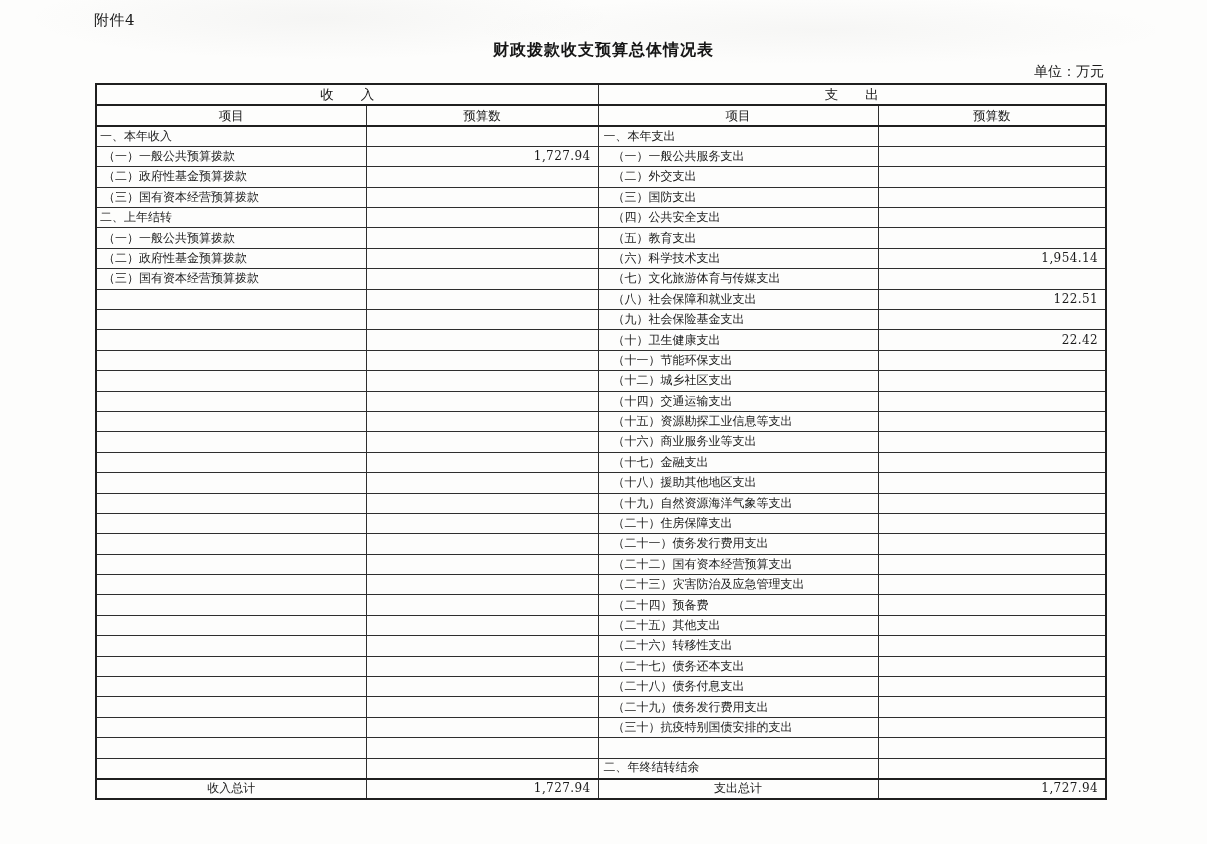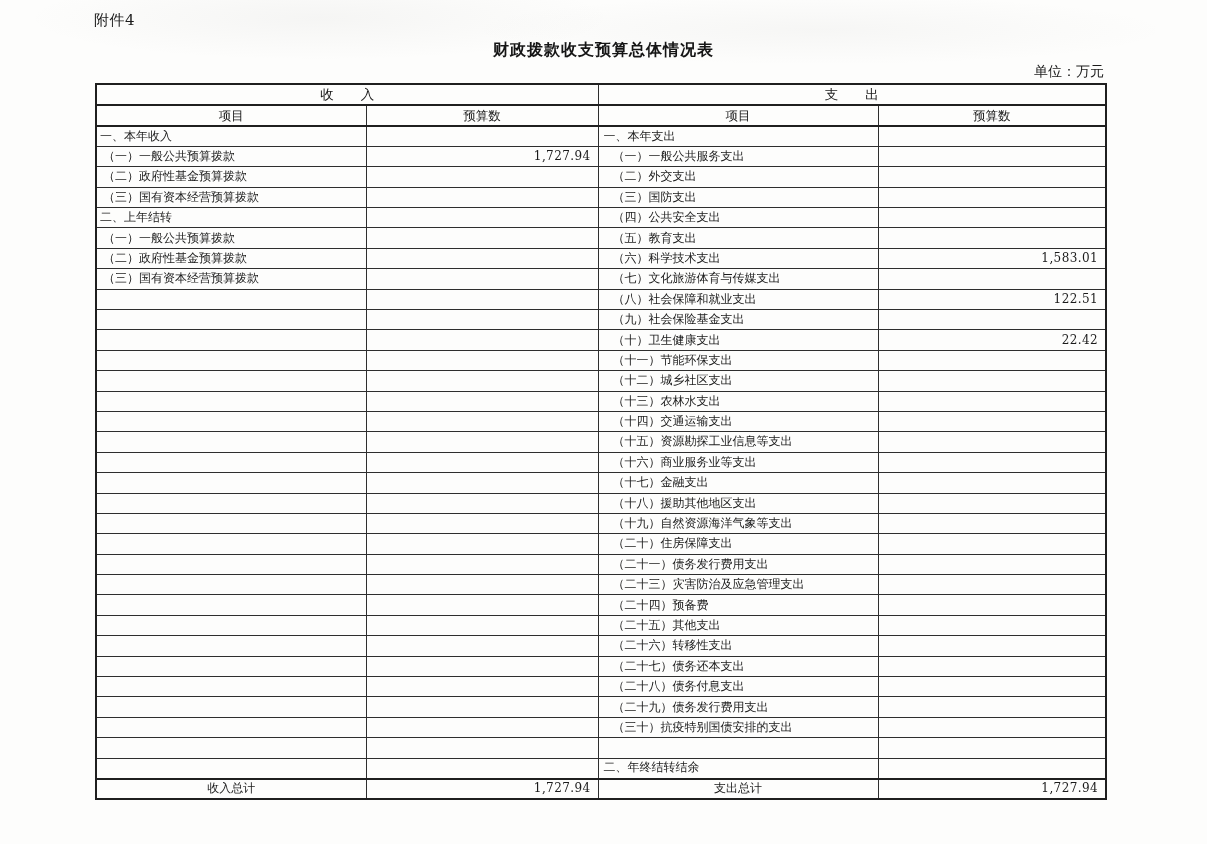--- a/index.html
+++ b/index.html
@@ -133,21 +133,21 @@
         <tr>
           <td class="cell-label income item">（一）一般公共预算拨款</td>
           <td class="cell-value income"></td>
           <td class="cell-label expense item mid">（五）教育支出</td>
           <td class="cell-value expense"></td>
         </tr>
         <tr>
           <td class="cell-label income item">（二）政府性基金预算拨款</td>
           <td class="cell-value income"></td>
           <td class="cell-label expense item mid">（六）科学技术支出</td>
-          <td class="cell-value expense">1,583.01</td>
+          <td class="cell-value expense">1,954.14</td>
         </tr>
         <tr>
           <td class="cell-label income item">（三）国有资本经营预算拨款</td>
           <td class="cell-value income"></td>
           <td class="cell-label expense item mid">（七）文化旅游体育与传媒支出</td>
           <td class="cell-value expense"></td>
         </tr>
         <tr>
           <td class="cell-label income"></td>
           <td class="cell-value income"></td>
@@ -174,26 +174,20 @@
         </tr>
         <tr>
           <td class="cell-label income"></td>
           <td class="cell-value income"></td>
           <td class="cell-label expense item mid">（十二）城乡社区支出</td>
           <td class="cell-value expense"></td>
         </tr>
         <tr>
           <td class="cell-label income"></td>
           <td class="cell-value income"></td>
-          <td class="cell-label expense item mid">（十三）农林水支出</td>
-          <td class="cell-value expense"></td>
-        </tr>
-        <tr>
-          <td class="cell-label income"></td>
-          <td class="cell-value income"></td>
           <td class="cell-label expense item mid">（十四）交通运输支出</td>
           <td class="cell-value expense"></td>
         </tr>
         <tr>
           <td class="cell-label income"></td>
           <td class="cell-value income"></td>
           <td class="cell-label expense item mid">（十五）资源勘探工业信息等支出</td>
           <td class="cell-value expense"></td>
         </tr>
         <tr>
@@ -223,20 +217,26 @@
         <tr>
           <td class="cell-label income"></td>
           <td class="cell-value income"></td>
           <td class="cell-label expense item mid">（二十）住房保障支出</td>
           <td class="cell-value expense"></td>
         </tr>
         <tr>
           <td class="cell-label income"></td>
           <td class="cell-value income"></td>
           <td class="cell-label expense item mid">（二十一）债务发行费用支出</td>
+          <td class="cell-value expense"></td>
+        </tr>
+        <tr>
+          <td class="cell-label income"></td>
+          <td class="cell-value income"></td>
+          <td class="cell-label expense item mid">（二十二）国有资本经营预算支出</td>
           <td class="cell-value expense"></td>
         </tr>
         <tr>
           <td class="cell-label income"></td>
           <td class="cell-value income"></td>
           <td class="cell-label expense item mid">（二十三）灾害防治及应急管理支出</td>
           <td class="cell-value expense"></td>
         </tr>
         <tr>
           <td class="cell-label income"></td>

